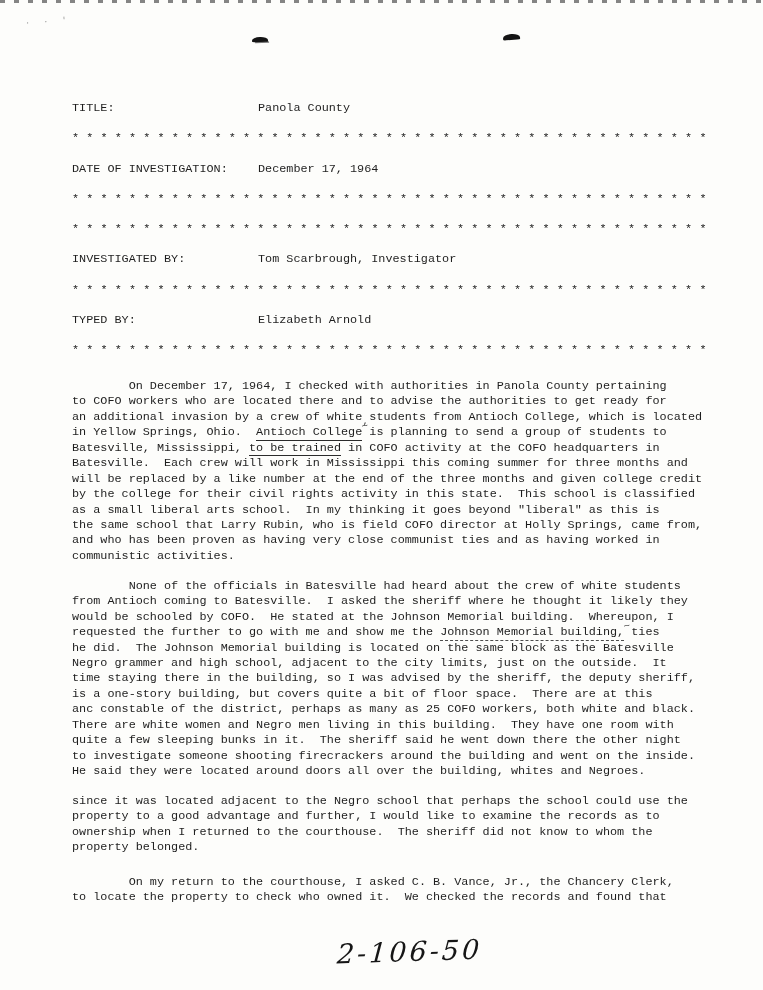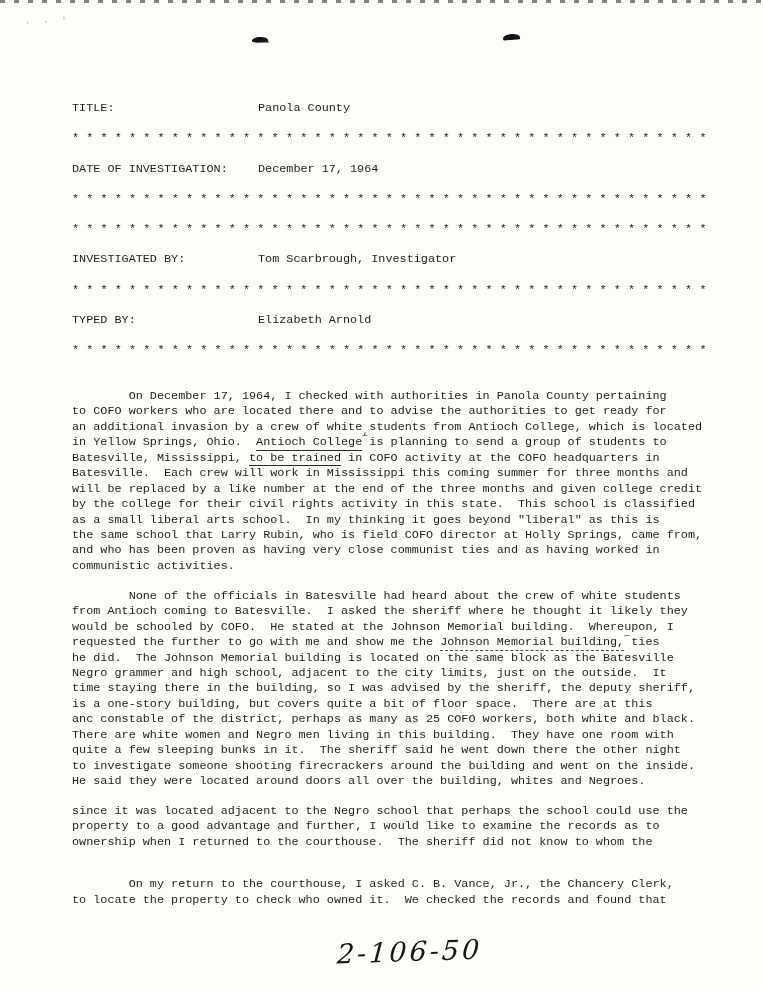--- a/index.html
+++ b/index.html
@@ -36,25 +36,25 @@
     transform:rotate(-4deg);
   }
   .header{
     position:absolute;left:72px;top:101px;width:648px;
     font-size:11.8px;
   }
   .hrow{height:30.3px;white-space:pre;line-height:14px;}
   .hlabel{display:inline-block;width:186px;}
   .sep{letter-spacing:.05px;}
   .body{
-    position:absolute;left:72px;top:389px;width:648px;
+    position:absolute;left:72px;top:379px;width:648px;
     font-size:11.8px;
   }
   .paragraph{margin-bottom:14.5px;}
-  .paragraph.extra-gap{margin-top:27px;}
+  .paragraph.extra-gap{margin-top:19px;}
   .line{white-space:pre;height:15.45px;line-height:15.45px;}
   .hand-underline{
     border-bottom:1.6px solid #2b2b2b;
     padding-bottom:.5px;
   }
   .dotted-underline{
     border-bottom:1.6px dashed #4d4d4d;
     padding-bottom:.5px;
   }
   .pencil-squiggle{
@@ -125,20 +125,21 @@
         <div class="line">anc constable of the district, perhaps as many as 25 COFO workers, both white and black.</div>
         <div class="line">There are white women and Negro men living in this building.  They have one room with</div>
         <div class="line">quite a few sleeping bunks in it.  The sheriff said he went down there the other night</div>
         <div class="line">to investigate someone shooting firecrackers around the building and went on the inside.</div>
         <div class="line">He said they were located around doors all over the building, whites and Negroes.</div>
       </div>
       <div class="paragraph">
         <div class="line">since it was located adjacent to the Negro school that perhaps the school could use the</div>
         <div class="line">property to a good advantage and further, I would like to examine the records as to</div>
         <div class="line">ownership when I returned to the courthouse.  The sheriff did not know to whom the</div>
+        <div class="line">property belonged.</div>
       </div>
       <div class="paragraph extra-gap">
         <div class="line">        On my return to the courthouse, I asked C. B. Vance, Jr., the Chancery Clerk,</div>
         <div class="line">to locate the property to check who owned it.  We checked the records and found that</div>
       </div>
     </div>
 
   <div class="handwritten">2-106-50</div>
 </div>
 

